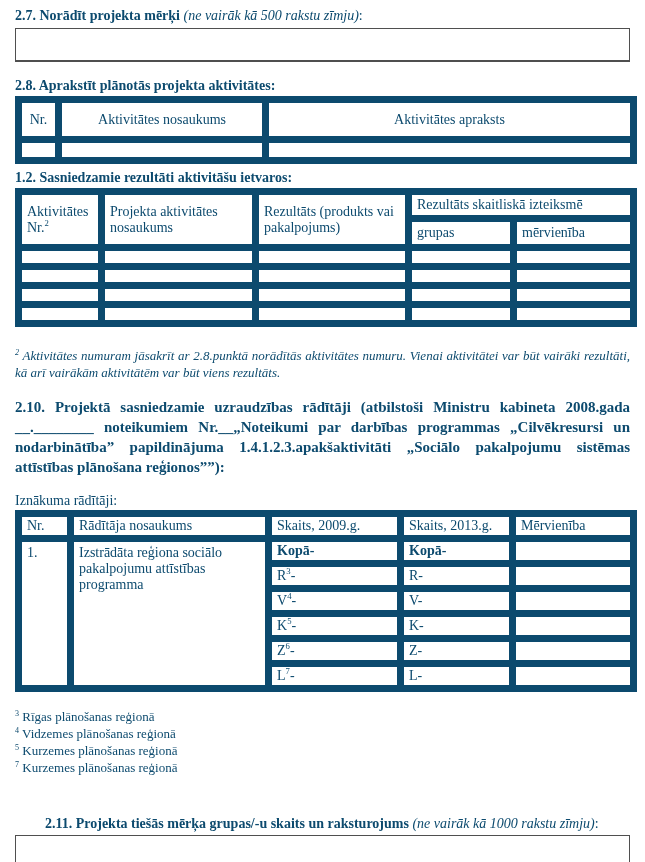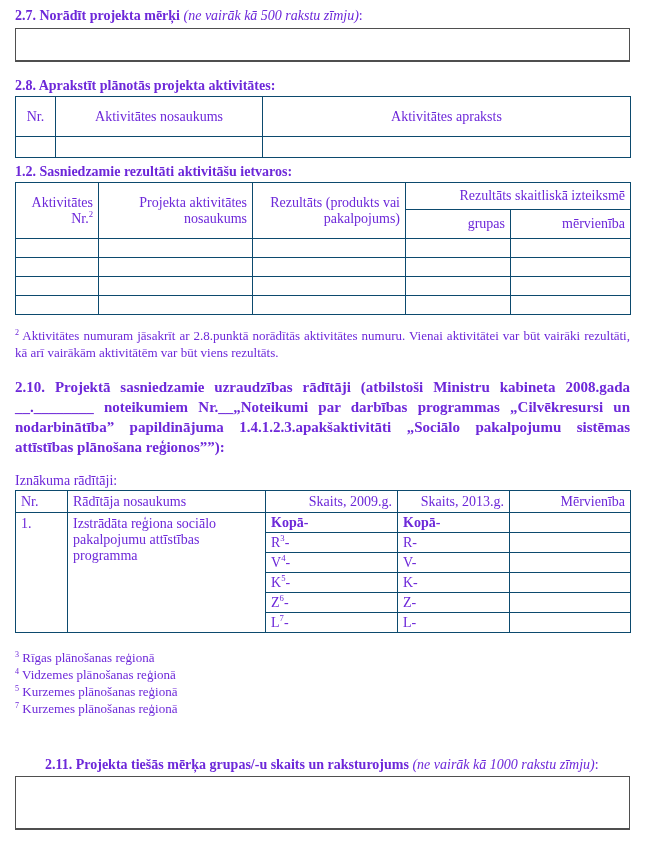--- a/index.html
+++ b/index.html
@@ -2,21 +2,21 @@
 <html><head>
 <meta charset="utf-8">
 <style>
   * { margin: 0; padding: 0; box-sizing: border-box; }
   html, body { background: #ffffff; }
   .page {
     position: relative;
     width: 645px;
     height: 862px;
     background: #ffffff;
-    color: #6d28d9;
+    color: #0c4a6e;
     font-family: "Liberation Serif", "DejaVu Serif", serif;
     padding: 8px 15px 20px 15px;
     overflow: hidden;
   }
   .h { font-size: 14px; line-height: 16px; }
   .b { font-weight: bold; }
   .i { font-style: italic; }
   sup { font-size: 0.62em; vertical-align: super; line-height: 0; }
 
   .inputbox {
@@ -27,46 +27,46 @@
   .box27 { margin-top: 4px; height: 34px; }
   .box211 { margin-top: 3px; height: 54px; }
 
   table.tbl {
     border-collapse: collapse;
     width: 615px;
     table-layout: fixed;
     font-size: 14px;
   }
   table.tbl td {
-    border: 1px solid #0c4a6e;
+    border: 7px solid #0c4a6e;
     padding: 1px 5px;
     vertical-align: middle;
     overflow: hidden;
   }
-  .ctr { text-align: right; }
+  .ctr { text-align: left; }
   .top { vertical-align: top !important; padding-top: 3px !important; }
 
   
   .t28 { margin-top: 2px; }
   .t28 .hdr td { height: 40px; text-align: center; }
   .t28 .datarow td { height: 21px; }
   .c28a { width: 40px; } .c28b { width: 207px; } .c28c { width: 368px; }
 
   
   .t29 { margin-top: 2px; }
   .t29 .grp td, .t29 td.grp { height: 27px; }
   .t29 td.sub { height: 29px; }
   .t29 .datarow td { height: 19px; }
   .c29a { width: 83px; } .c29b { width: 154px; } .c29c { width: 153px; }
   .c29d { width: 105px; } .c29e { width: 120px; }
 
   
   .fn { font-size: 13px; line-height: 17px; }
   .just { text-align: justify; }
-  .fn2 { margin-top: 12px; }
+  .fn2 { margin-top: 20px; font-style: italic; }
   .fnlist { margin-top: 16px; }
   .fnlist .fn { line-height: 17px; }
 
   
   .h210 {
     margin-top: 16px;
     font-weight: bold;
     font-size: 15px;
     line-height: 20px;
     text-align: justify;

